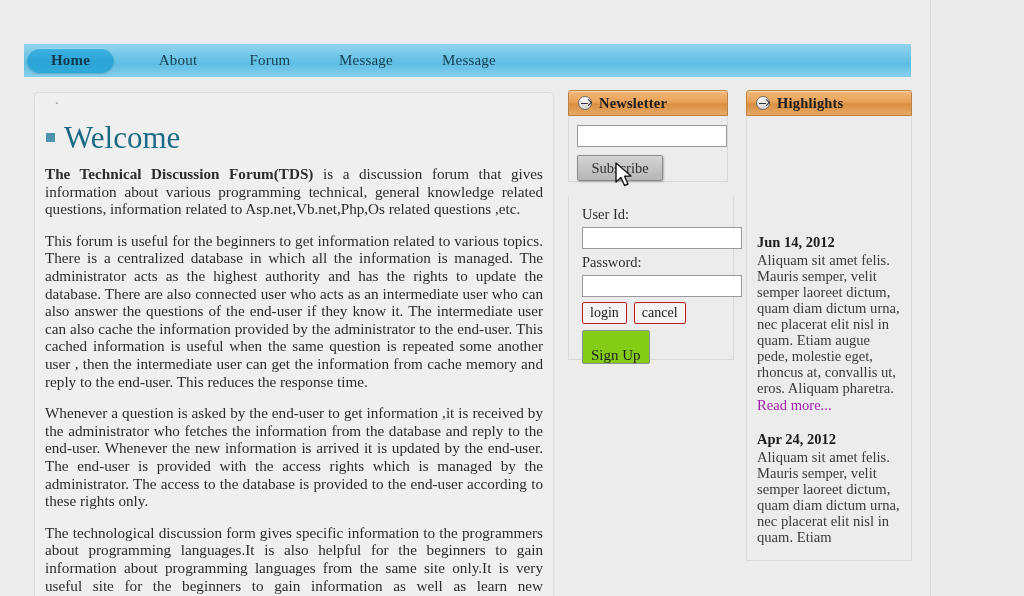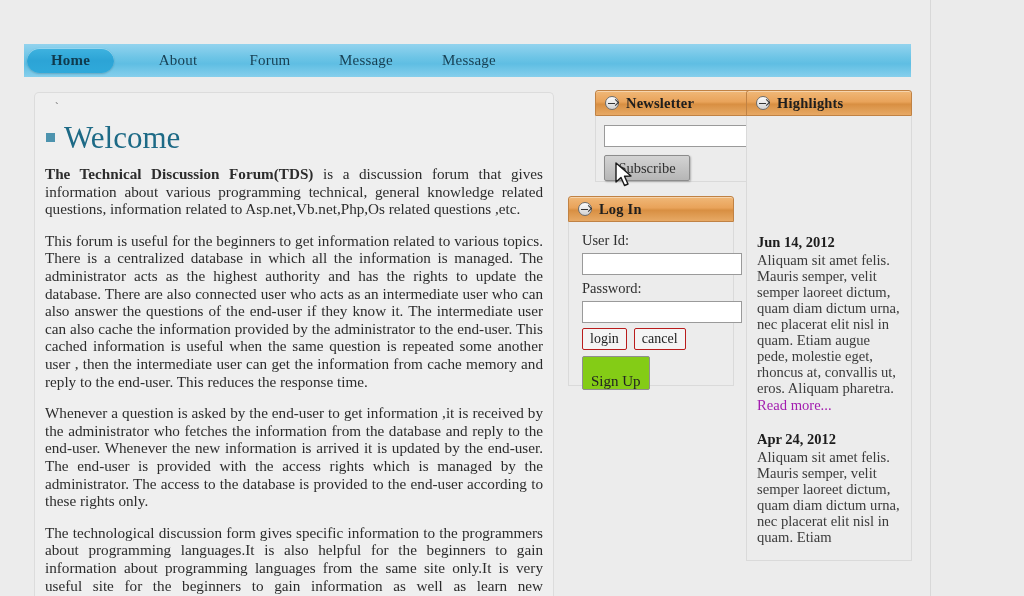--- a/index.html
+++ b/index.html
@@ -168,21 +168,21 @@
     font-weight: bold;
     letter-spacing: .2px;
   }
   .widget-body {
     background: #ececec;
     border: 1px solid #dadada;
     border-top: none;
   }
 
   
-  #widget-newsletter { left: 568px; top: 90px; width: 160px; margin-left: 27px; }
+  #widget-newsletter { left: 568px; top: 90px; width: 160px; }
   #widget-newsletter .widget-body { padding: 9px 8px 12px 8px; height: 66px; }
   #newsletter-input {
     width: 150px; height: 22px;
     border: 1px solid #9a9a9a;
     background: #fff;
     font-family: "Liberation Serif", serif;
     font-size: 13px;
     padding: 0 3px;
     display: block;
   }
@@ -333,24 +333,20 @@
     <span class="wicon"></span>
     <span class="wtitle">Newsletter</span>
   </div>
   <div class="widget-body">
     <input id="newsletter-input" type="text" value="" style="">
     <button id="subscribe-button">Subscribe</button>
   </div>
 </section>
 
 <section class="widget" id="widget-login">
-  <div class="widget-header">
-    <span class="wicon"></span>
-    <span class="wtitle">Log In</span>
-  </div>
   <div class="widget-body">
     <div class="field-label">User Id:</div>
     <input class="login-input" type="text" value="" style="">
     <div class="field-label">Password:</div>
     <input class="login-input" type="password" value="" style="">
     <div class="btn-row">
       <button class="small-btn">login</button>
       <button class="small-btn">cancel</button>
     </div>
     <button id="signup-button">Sign Up</button>

